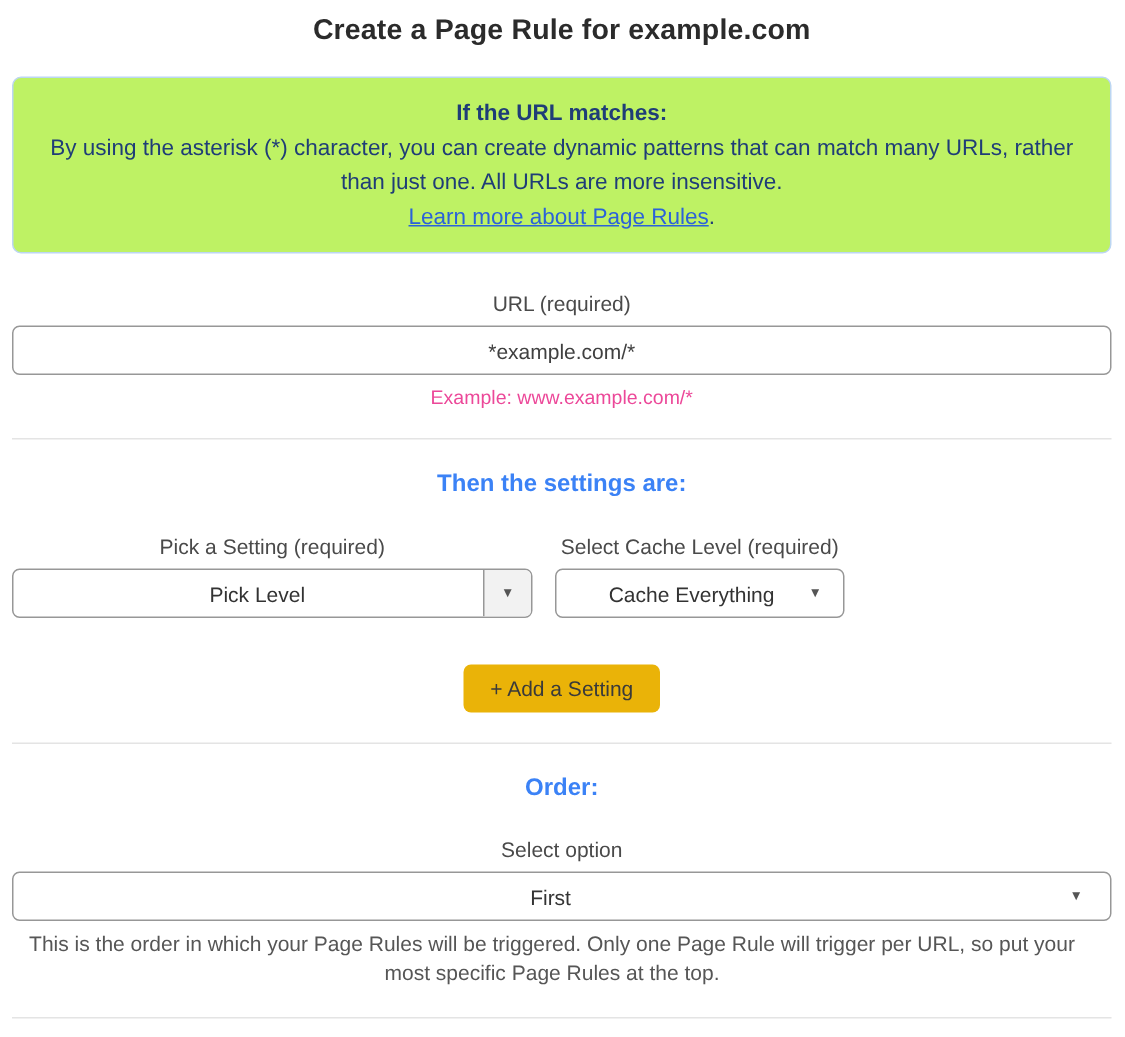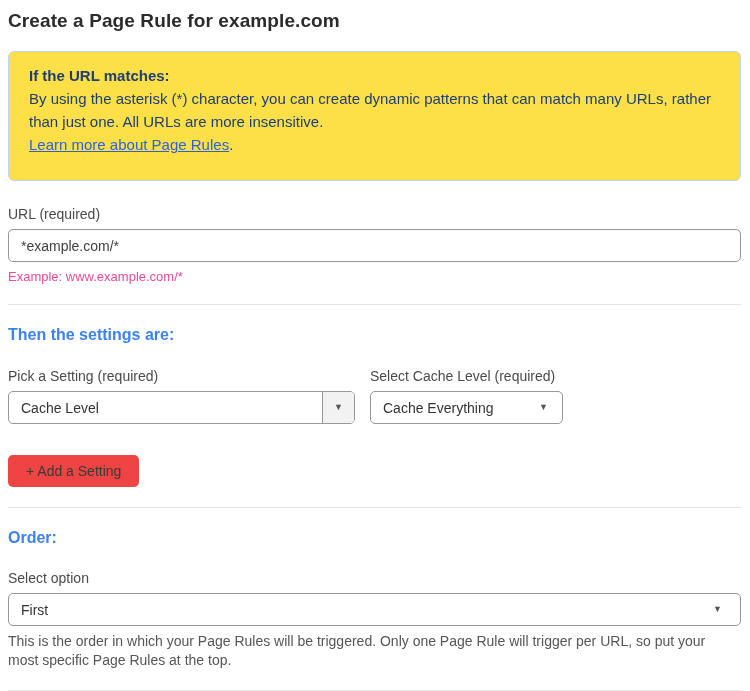--- a/index.html
+++ b/index.html
@@ -1,36 +1,36 @@
 <!DOCTYPE html>
 <html><head>
 <meta charset="utf-8">
 <style>
-  * { box-sizing: border-box; }
+  * { box-sizing: border-box; text-align: center; }
   html, body { margin: 0; padding: 0; background: #ffffff; }
   body {
     width: 750px; height: 691px;
     font-family: "Liberation Sans", "DejaVu Sans", sans-serif;
     color: #2f2f2f;
     overflow: hidden;
   }
   .page { padding: 10px 9px 0 8px; width: 750px; }
 
   h1.page-title {
     margin: 0; font-size: 19px; font-weight: 700; color: #2b2b2b;
     letter-spacing: 0.1px;
   }
 
   
   .info-box {
     margin-top: 19px;
-    background: #fde047;
+    background: #bef264;
     border: 1px solid #bcd6f2;
     border-radius: 6px;
-    padding: 12px 20px 24px 20px;
+    padding: 12px 20px 12px 20px;
     color: #1f3d77;
     font-size: 15px;
     line-height: 23px;
   }
   .info-heading { font-weight: 700; }
   .info-link { color: #2b62d9; text-decoration: underline; cursor: pointer; }
   .info-period { color: #1f3d77; }
 
   
   label.field-label, .field-label {
@@ -78,21 +78,21 @@
   .dropdown.inline .arrow { padding-right: 14px; }
   .dropdown.full { width: 100%; }
   .dropdown.full .arrow { padding-right: 18px; }
 
   
   .btn {
     height: 32px; border: none; border-radius: 5px;
     font-size: 14px; font-family: inherit; cursor: pointer;
     padding: 0 18px; color: #3a3a3a;
   }
-  .btn.gray { background: #ef4444; }
+  .btn.gray { background: #eab308; }
   .add-setting { margin-top: 31px; background: #dcdcdc; }
 
   .order-label { margin-top: 23px; }
   .order-helper {
     font-size: 14px; color: #565656; line-height: 19px;
     margin: 6px 0 0 0; width: 720px;
   }
 </style>
 </head>
 <body>
@@ -114,21 +114,21 @@
   </div>
 
   <hr class="divider">
 
   <div class="settings-section">
     <h2 class="section-heading">Then the settings are:</h2>
     <div class="settings-row">
       <div class="setting-col-1">
         <label class="field-label">Pick a Setting (required)</label>
         <div class="dropdown split">
-          <span class="dd-value">Cache Level</span>
+          <span class="dd-value">Pick Level</span>
           <span class="dd-arrow-seg">
               <span class="arrow">▼</span>
             </span>
         </div>
       </div>
       <div class="setting-col-2">
         <label class="field-label">Select Cache Level (required)</label>
         <div class="dropdown inline">
           <span class="dd-value">Cache Everything</span>
           <span class="arrow">▼</span>

